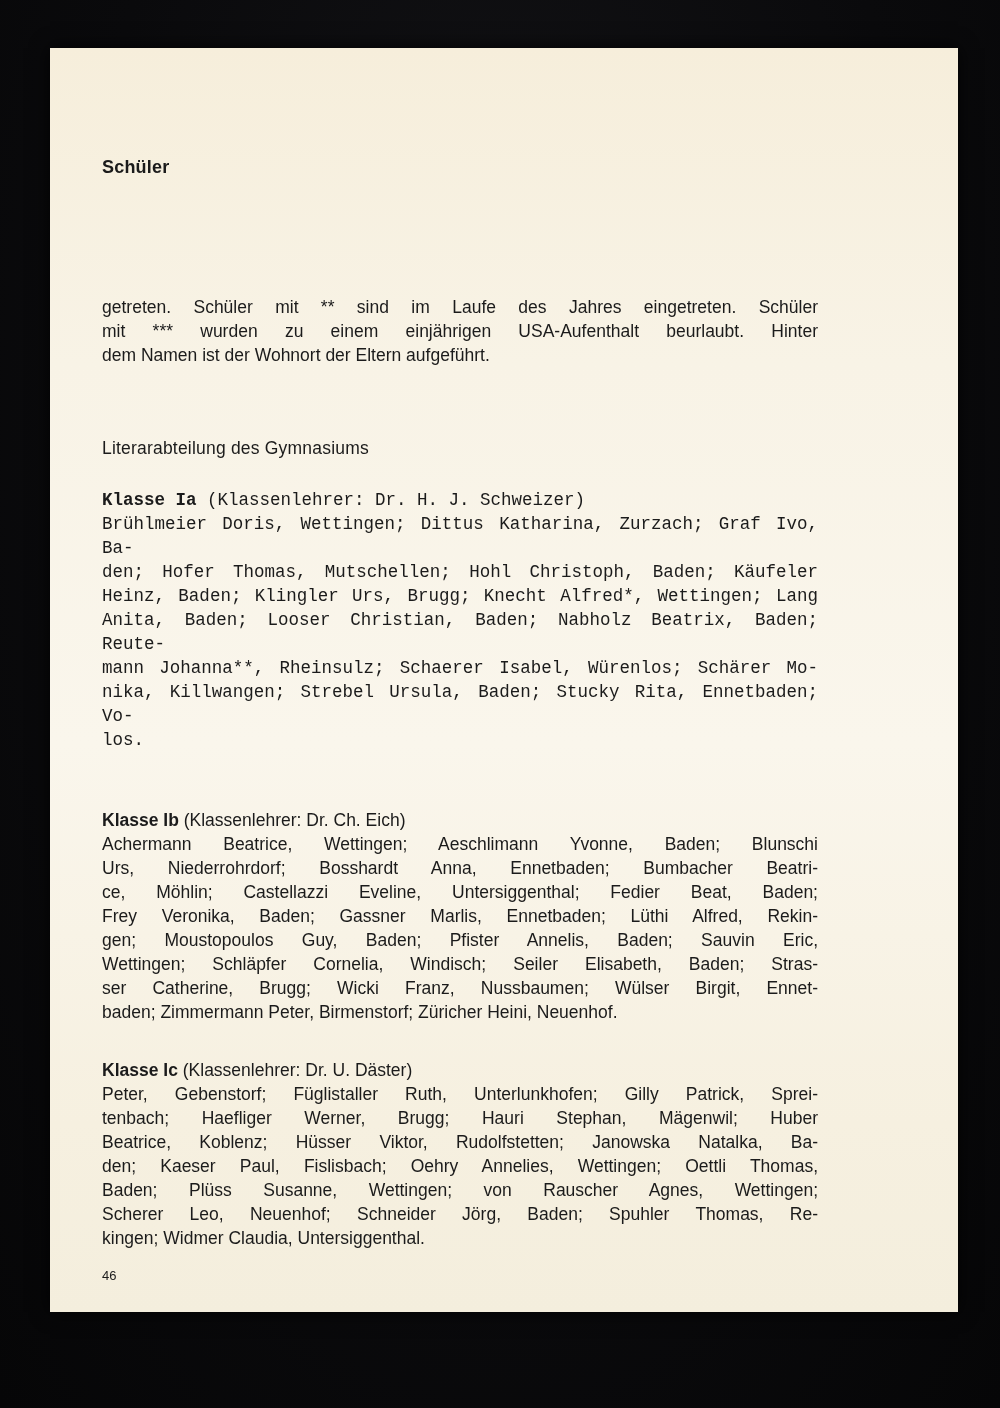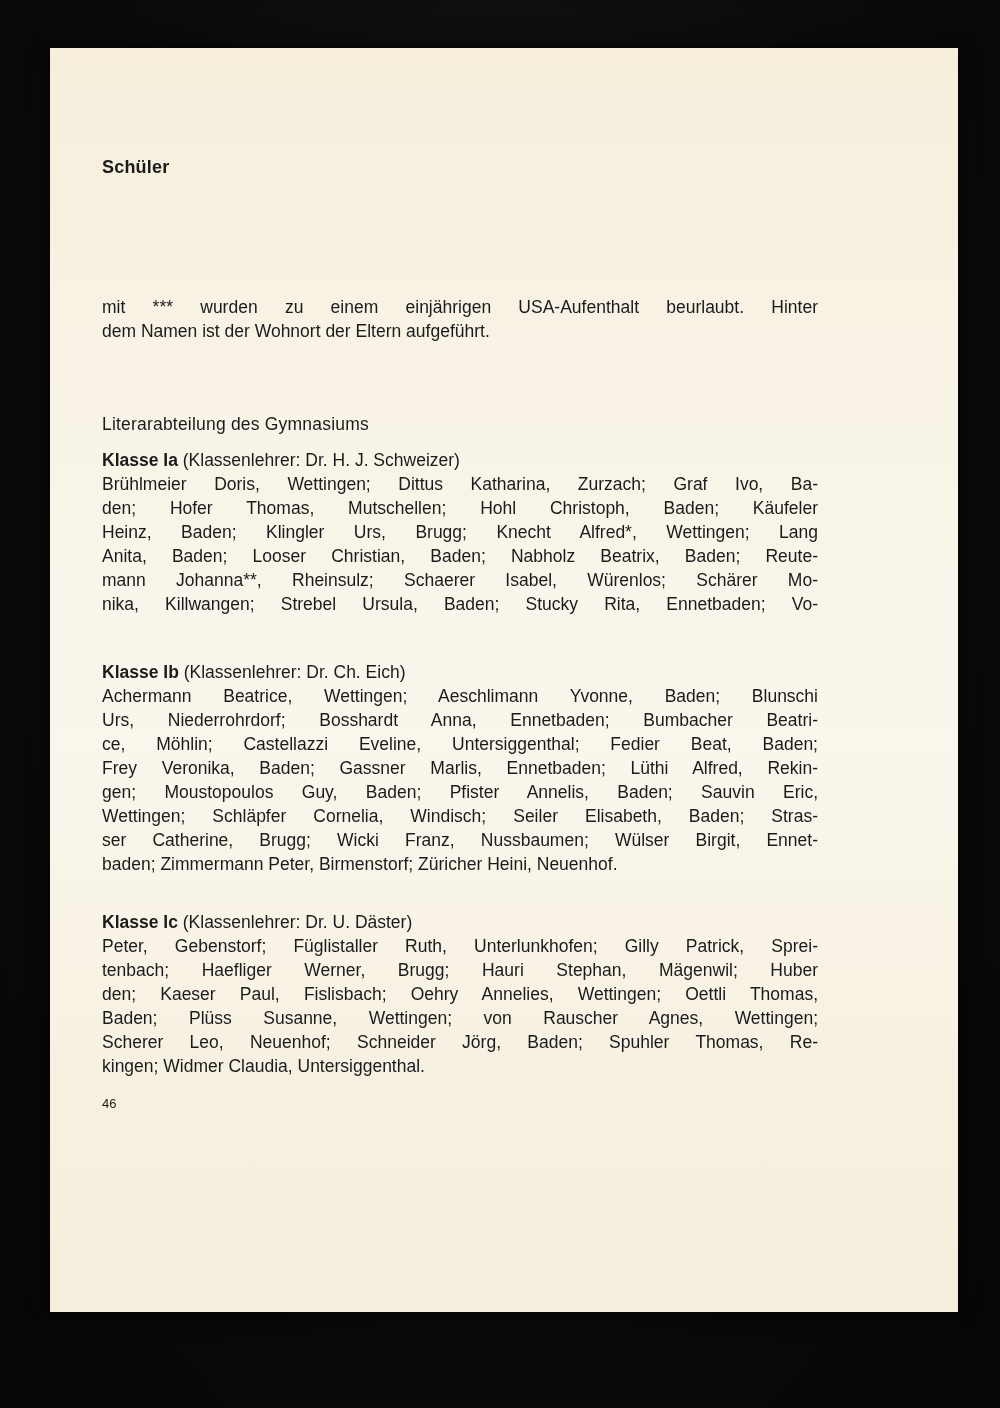--- a/index.html
+++ b/index.html
@@ -52,22 +52,22 @@
     text-align-last: left;
   }
   .intro-para { margin-top: 116px; }
   .section-heading {
     margin-top: 69px;
     font-size: 17.5px;
     line-height: 24px;
     font-weight: normal;
     letter-spacing: 0.2px;
   }
-  .class-block-a { margin-top: 12px; }
-  .class-block-b { margin-top: 44px; }
+  .class-block-a { margin-top: 28px; font-family: Liberation Mono, monospace; }
+  .class-block-b { margin-top: 56px; }
   .class-block-c { margin-top: 34px; }
   .class-heading {
     font-size: 17.5px;
     line-height: 24px;
   }
   .class-heading .class-name { font-weight: bold; }
   .page-number {
     margin-top: 14px;
     font-size: 13px;
     line-height: 24px;
@@ -76,37 +76,39 @@
 </head>
 <body>
 
 <div class="scan-bg"></div>
 
 <div class="page">
 
   <div class="doc-title">Schüler</div>
 
   <div class="para intro-para">
+      <div class="line">getreten. Schüler mit ** sind im Laufe des Jahres eingetreten. Schüler</div>
       <div class="line">mit *** wurden zu einem einjährigen USA-Aufenthalt beurlaubt. Hinter</div>
       <div class="line last">dem Namen ist der Wohnort der Eltern aufgeführt.</div>
     </div>
 
   <div class="section-heading">Literarabteilung des Gymnasiums</div>
 
   <div class="class-block-a">
     <div class="class-heading">
       <span class="class-name">Klasse Ia</span><span> (Klassenlehrer: Dr. H. J. Schweizer)</span>
     </div>
     <div class="para">
         <div class="line">Brühlmeier Doris, Wettingen; Dittus Katharina, Zurzach; Graf Ivo, Ba-</div>
         <div class="line">den; Hofer Thomas, Mutschellen; Hohl Christoph, Baden; Käufeler</div>
         <div class="line">Heinz, Baden; Klingler Urs, Brugg; Knecht Alfred*, Wettingen; Lang</div>
         <div class="line">Anita, Baden; Looser Christian, Baden; Nabholz Beatrix, Baden; Reute-</div>
         <div class="line">mann Johanna**, Rheinsulz; Schaerer Isabel, Würenlos; Schärer Mo-</div>
         <div class="line">nika, Killwangen; Strebel Ursula, Baden; Stucky Rita, Ennetbaden; Vo-</div>
+        <div class="line last">los.</div>
       </div>
   </div>
 
   <div class="class-block-b">
     <div class="class-heading">
       <span class="class-name">Klasse Ib</span><span> (Klassenlehrer: Dr. Ch. Eich)</span>
     </div>
     <div class="para">
         <div class="line">Achermann Beatrice, Wettingen; Aeschlimann Yvonne, Baden; Blunschi</div>
         <div class="line">Urs, Niederrohrdorf; Bosshardt Anna, Ennetbaden; Bumbacher Beatri-</div>
@@ -119,20 +121,21 @@
       </div>
   </div>
 
   <div class="class-block-c">
     <div class="class-heading">
       <span class="class-name">Klasse Ic</span><span> (Klassenlehrer: Dr. U. Däster)</span>
     </div>
     <div class="para">
         <div class="line">Peter, Gebenstorf; Füglistaller Ruth, Unterlunkhofen; Gilly Patrick, Sprei-</div>
         <div class="line">tenbach; Haefliger Werner, Brugg; Hauri Stephan, Mägenwil; Huber</div>
+        <div class="line">Beatrice, Koblenz; Hüsser Viktor, Rudolfstetten; Janowska Natalka, Ba-</div>
         <div class="line">den; Kaeser Paul, Fislisbach; Oehry Annelies, Wettingen; Oettli Thomas,</div>
         <div class="line">Baden; Plüss Susanne, Wettingen; von Rauscher Agnes, Wettingen;</div>
         <div class="line">Scherer Leo, Neuenhof; Schneider Jörg, Baden; Spuhler Thomas, Re-</div>
         <div class="line last">kingen; Widmer Claudia, Untersiggenthal.</div>
       </div>
   </div>
 
   <div class="page-number">46</div>
 
 </div>

